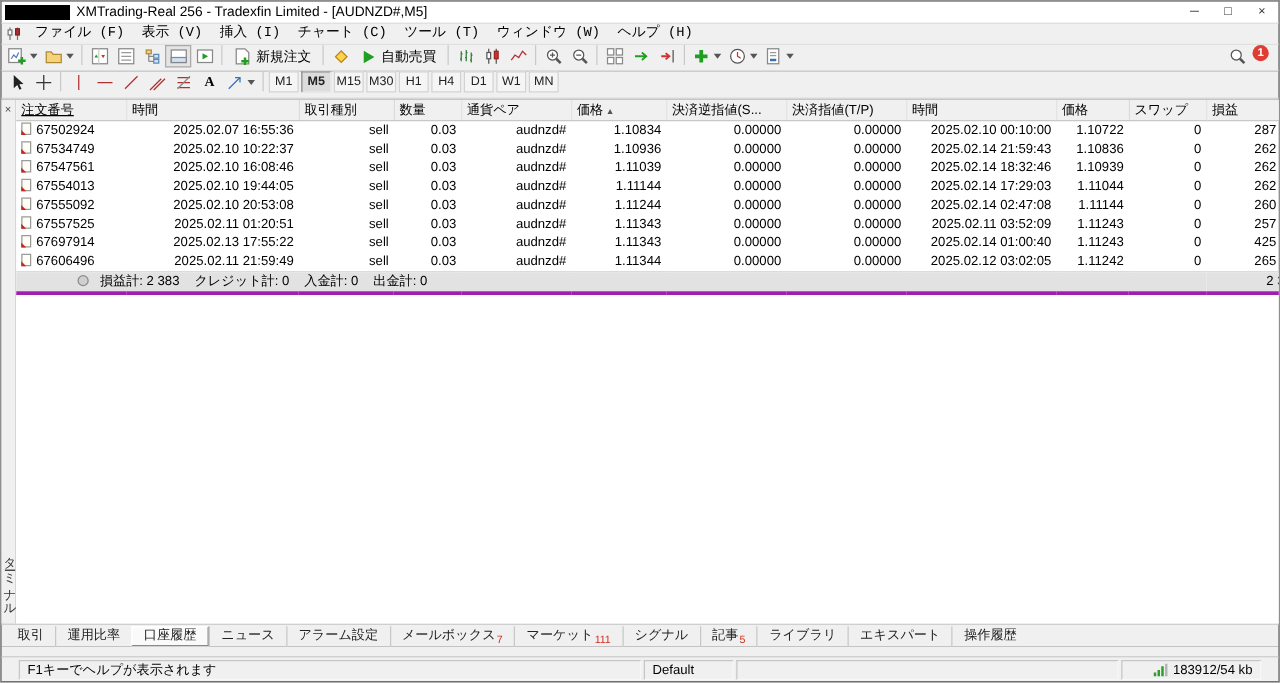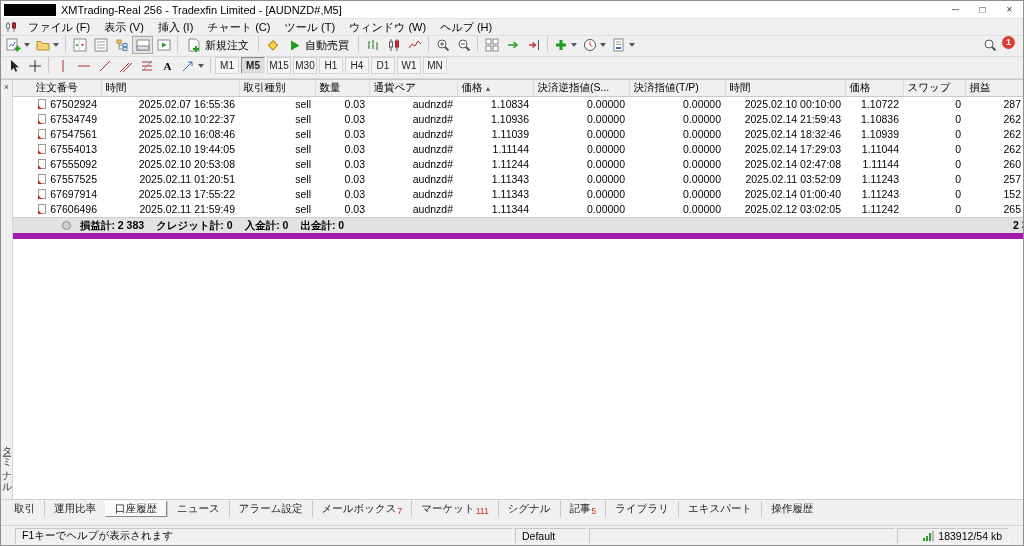--- a/index.html
+++ b/index.html
@@ -18,21 +18,21 @@
   .redact { width:52px; height:12px; background:#000; margin-left:3px; flex:0 0 auto; }
   .title-text { margin-left:5px; font-size:11px; white-space:nowrap; overflow:hidden; }
   .win-controls { margin-left:auto; display:flex; height:100%; }
   .win-btn { width:27px; height:100%; display:flex; align-items:center; justify-content:center;
     font-size:10px; color:#333; background:transparent; border:none; cursor:default; }
 
   
   .menubar { height:17px; background:#f0f0f0; display:flex; align-items:center;
     border-bottom:1px solid #e0e0e0; flex:0 0 auto; padding-left:2px; }
   .menu-chart-icon { width:14px; height:13px; margin:0 2px; display:flex; align-items:center; }
-  .menu-item { padding:0 7px; line-height:16px; white-space:nowrap; }
+  .menu-item { padding:0 7px; line-height:16px; white-space:nowrap;font-family:Liberation Mono, monospace; }
 
   
   .toolbar { background:#f0f0f0; display:flex; align-items:flex-start;
     border-bottom:1px solid #dcdcdc; flex:0 0 auto; padding:0 2px; overflow:hidden; }
   .tb1 { height:21px; }
   .tb2 { height:22px; }
   .tbtn { height:18px; min-width:21px; display:flex; align-items:center; justify-content:center;
     border:1px solid transparent; background:transparent; padding:0 2px; cursor:default; }
   .tbtn.pressed { background:#e4e4e4; border-color:#aaa; }
   .tbtn.labeled { gap:4px; padding:0 5px; font-size:11px; white-space:nowrap; }
@@ -54,31 +54,31 @@
   .panel-close { font-size:9px; color:#444; line-height:12px; width:100%; text-align:center;
     background:transparent; border:none; cursor:default; margin-top:1px; }
   .vtitle { margin-top:auto; margin-bottom:10px; writing-mode:vertical-rl;
     font-size:10px; color:#333; letter-spacing:1px; white-space:nowrap; }
   .panel-main { flex:1 1 auto; display:flex; flex-direction:column; min-width:0; background:#fff; }
 
   table.hist { border-collapse:collapse; table-layout:fixed; width:1012px; font-size:10.5px; }
   table.hist th { height:16px; background:#f0f0f0; font-weight:normal; text-align:left;
     padding:0 4px; border-right:1px solid #dadada; border-bottom:1px solid #c8c8c8;
     white-space:nowrap; overflow:hidden; }
-  table.hist th:first-of-type { text-align:center; }
+  table.hist th:first-of-type { text-align:left;text-decoration:underline; }
   table.hist td { height:15px; padding:0 4px; white-space:nowrap; overflow:hidden; line-height:15px; }
   td.num { text-align:right; }
-  td.c0 { text-align:right; }
+  td.c0 { text-align:left; }
   .sort-ind { font-size:7px; color:#555; margin-left:2px; }
   .doc-icon { width:8px; height:10px; background:#fffef4; border:1px solid #9a9a9a;
     display:inline-block; position:relative; margin-right:4px; vertical-align:-1px; }
   .doc-icon::after { content:""; position:absolute; left:-1px; bottom:-1px;
     border-left:4px solid #cc2222; border-top:4px solid transparent; }
-  tr.summary td { background:#e2e2e2; font-weight:bold; border-top:1px solid #cfcfcf;
-    border-bottom:6px solid #a21caf;padding-left:48px; }
+  tr.summary td { background:#e2e2e2; font-weight:normal; border-top:1px solid #cfcfcf;
+    border-bottom:3px solid #a21caf;padding-left:48px; }
   .sum-icon { width:9px; height:9px; border-radius:50%; background:#cfcfcf; border:1px solid #8a8a8a;
     display:inline-block; margin:0 6px 0 1px; vertical-align:-1px; }
   .sum-pair { margin-right:12px; }
   .panel-filler { flex:1 1 auto; background:#fff; }
 
   
   .tabbar { height:18px; background:#f0f0f0; border-top:1px solid #cfcfcf;
     display:flex; align-items:center; padding-left:4px; flex:0 0 auto; }
   .tab { padding:0 9px; height:16px; line-height:15px; font-size:10.5px; color:#222;
     display:flex; align-items:center; cursor:default; white-space:nowrap; }
@@ -592,21 +592,21 @@
               <td class="num">2025.02.13 17:55:22</td>
               <td class="num">sell</td>
               <td class="num">0.03</td>
               <td class="num">audnzd#</td>
               <td class="num">1.11343</td>
               <td class="num">0.00000</td>
               <td class="num">0.00000</td>
               <td class="num">2025.02.14 01:00:40</td>
               <td class="num">1.11243</td>
               <td class="num">0</td>
-              <td class="num">152</td>
+              <td class="num">425</td>
             </tr>
 
             <tr>
               <td class="c0"><span class="doc-icon"></span><span>67606496</span></td>
               <td class="num">2025.02.11 21:59:49</td>
               <td class="num">sell</td>
               <td class="num">0.03</td>
               <td class="num">audnzd#</td>
               <td class="num">1.11344</td>
               <td class="num">0.00000</td>

